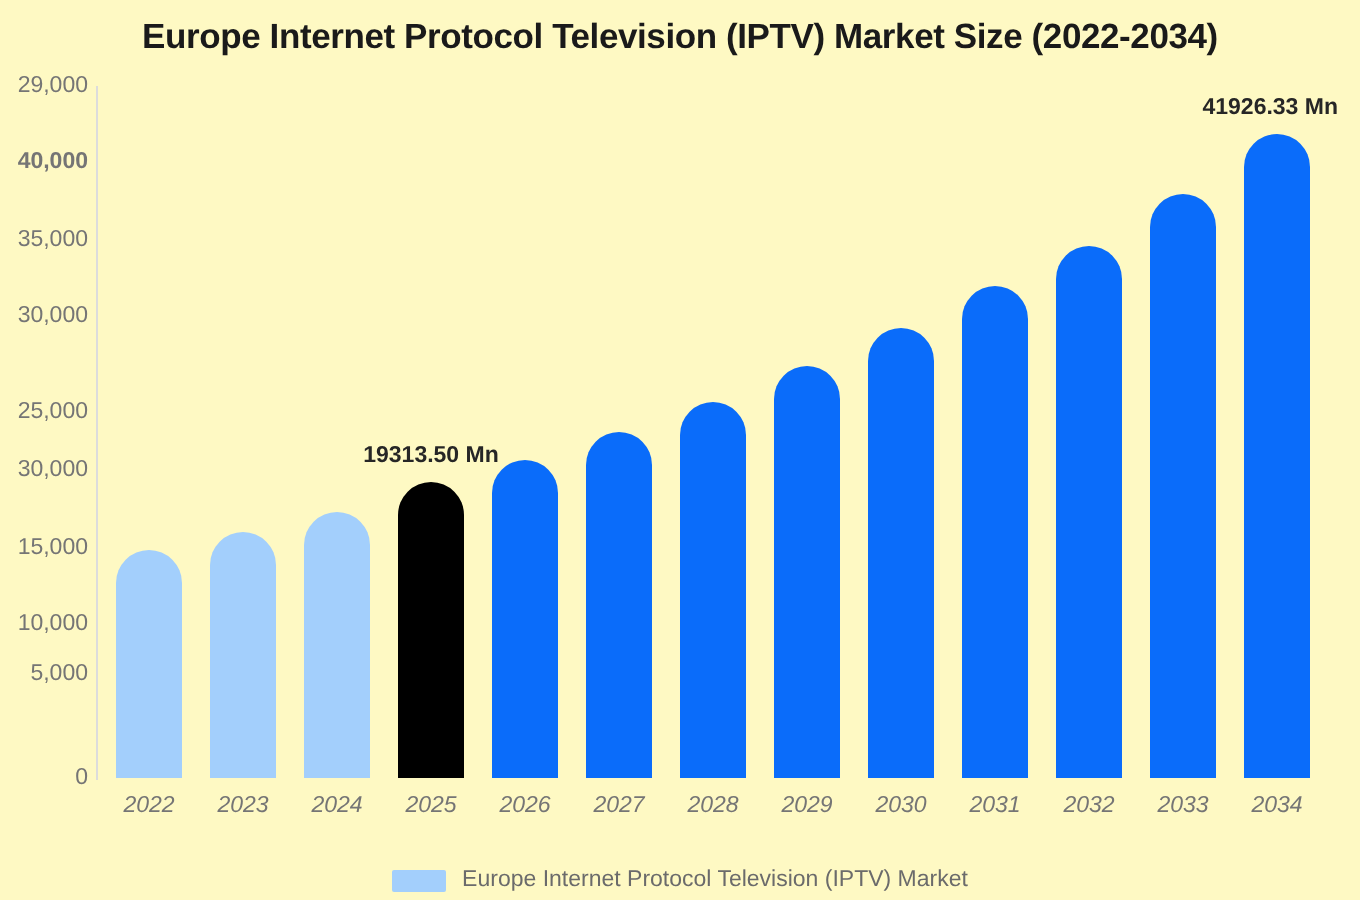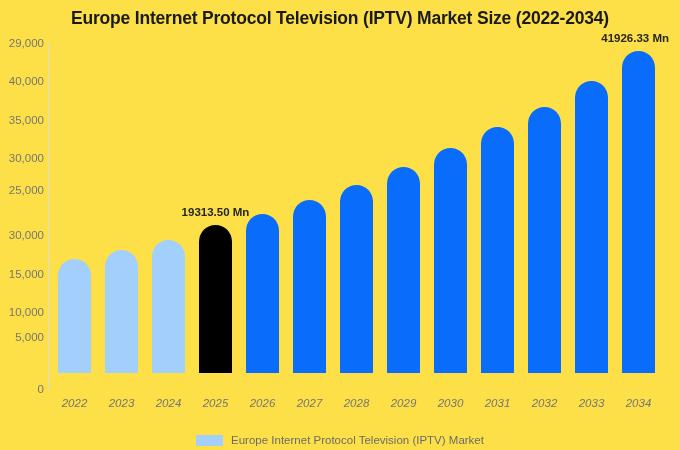--- a/index.html
+++ b/index.html
@@ -12,21 +12,21 @@
     height: 450px;
     overflow: hidden;
     font-family: "Liberation Sans", sans-serif;
     -webkit-font-smoothing: antialiased;
   }
 
   #chart-root {
     position: relative;
     width: 680px;
     height: 450px;
-    background: #fde047;
+    background: #fef9c3;
   }
 
   
   #chart-title {
     position: absolute;
     left: 0;
     top: 8px;
     width: 680px;
     text-align: center;
     font-size: 17.5px;
@@ -70,21 +70,21 @@
     position: absolute;
     left: 0;
     top: 43px;
     width: 44px;
     height: 346px;
   }
 
   
   .bar-group {
     position: absolute;
-    bottom: 16px;
+    bottom: 0;
     width: 33px;
   }
   .bar {
     position: absolute;
     bottom: 0;
     left: 0;
     width: 33px;
     border-radius: 17px 17px 0 0;
   }
   .bar-label {
@@ -140,24 +140,24 @@
 </style>
 </head>
 <body>
 
 <div id="chart-root">
 
   <div id="chart-title">Europe Internet Protocol Television (IPTV) Market Size (2022-2034)</div>
 
   <div id="y-axis">
       <div class="y-tick" style="top: 0px;">29,000</div>
-      <div class="y-tick" style="top: 38.4444px;">40,000</div>
+      <div class="y-tick" style="top: 38.4444px; font-weight: bold;">40,000</div>
       <div class="y-tick" style="top: 76.8889px;">35,000</div>
       <div class="y-tick" style="top: 115.333px;">30,000</div>
-      <div class="y-tick" style="top: 147px;">25,000</div>
+      <div class="y-tick" style="top: 163px;">25,000</div>
       <div class="y-tick" style="top: 192.222px;">30,000</div>
       <div class="y-tick" style="top: 230.667px; padding-left: 30px;">15,000</div>
       <div class="y-tick" style="top: 269.111px;">10,000</div>
       <div class="y-tick" style="top: 294px; margin-left: 44px;">5,000</div>
       <div class="y-tick" style="top: 346px;">0</div>
     </div>
   <div id="y-axis-line"></div>
 
   <div id="plot-area">
       <div class="bar-group" style="left: 10px; height: 346px;">

